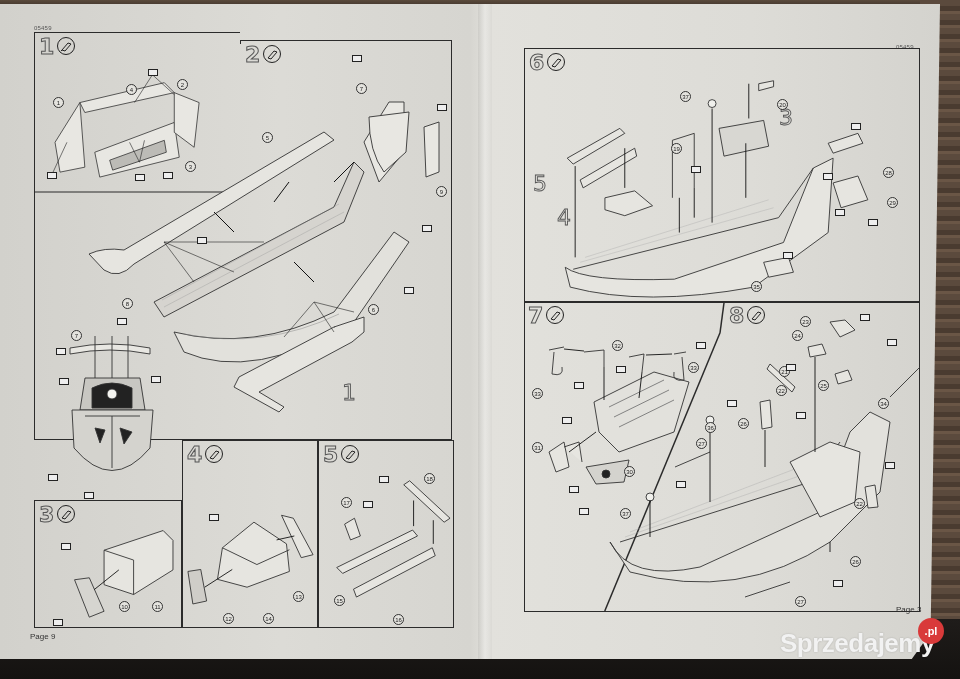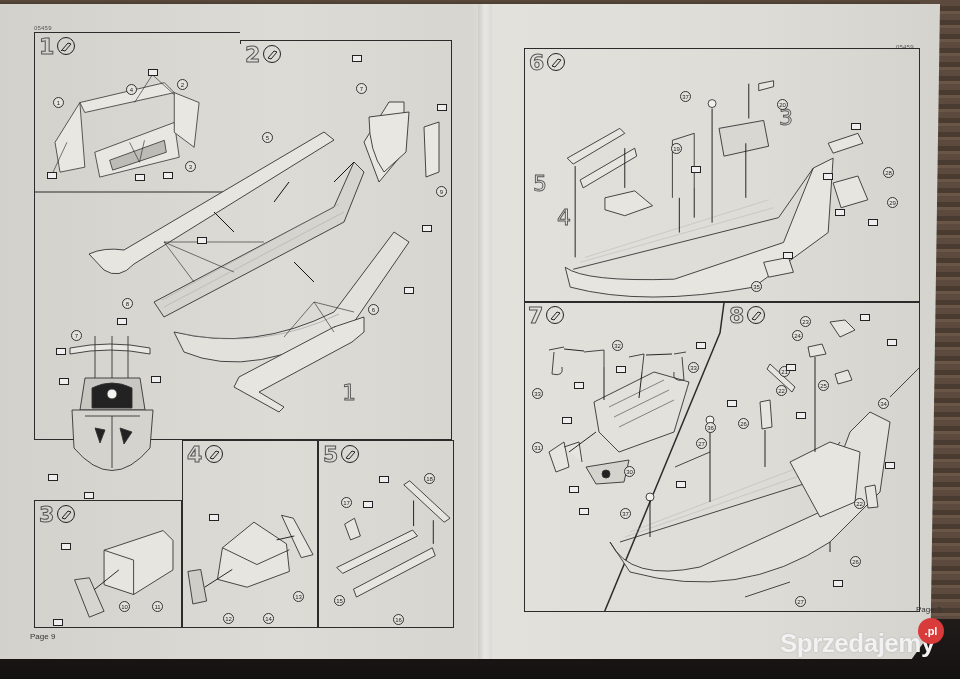--- a/index.html
+++ b/index.html
@@ -215,21 +215,21 @@
   </svg>
   <div class="color-tag" style="left:60px;top:35px;"></div>
   <div class="color-tag" style="left:44px;top:60px;"></div>
   <div class="callout" style="left:15px;top:154px;">15</div>
   <div class="callout" style="left:74px;top:173px;">16</div>
   <div class="callout" style="left:22px;top:56px;">17</div>
   <div class="callout" style="left:105px;top:32px;">18</div>
 </div>
 
 <div class="code" style="left:896px;top:44px;">05459</div>
-<div class="page-label" style="left:896px;top:605px;margin-left:20px;">Page 3</div>
+<div class="page-label" style="left:896px;top:605px;">Page 3</div>
 
 <div class="panel" style="left:524px;top:48px;width:396px;height:254px;">
   <div class="step-num">6</div>
   <div class="glue-icon">
       <svg viewBox="0 0 14 14">
         <path d="M3 11 L9 4 L12 5 L6 12 Z" stroke="#222" fill="none" stroke-width="1"></path>
       </svg>
     </div>
   <svg class="drawing" viewBox="0 0 396 254">
     <g stroke="#333" stroke-width="0.9">

